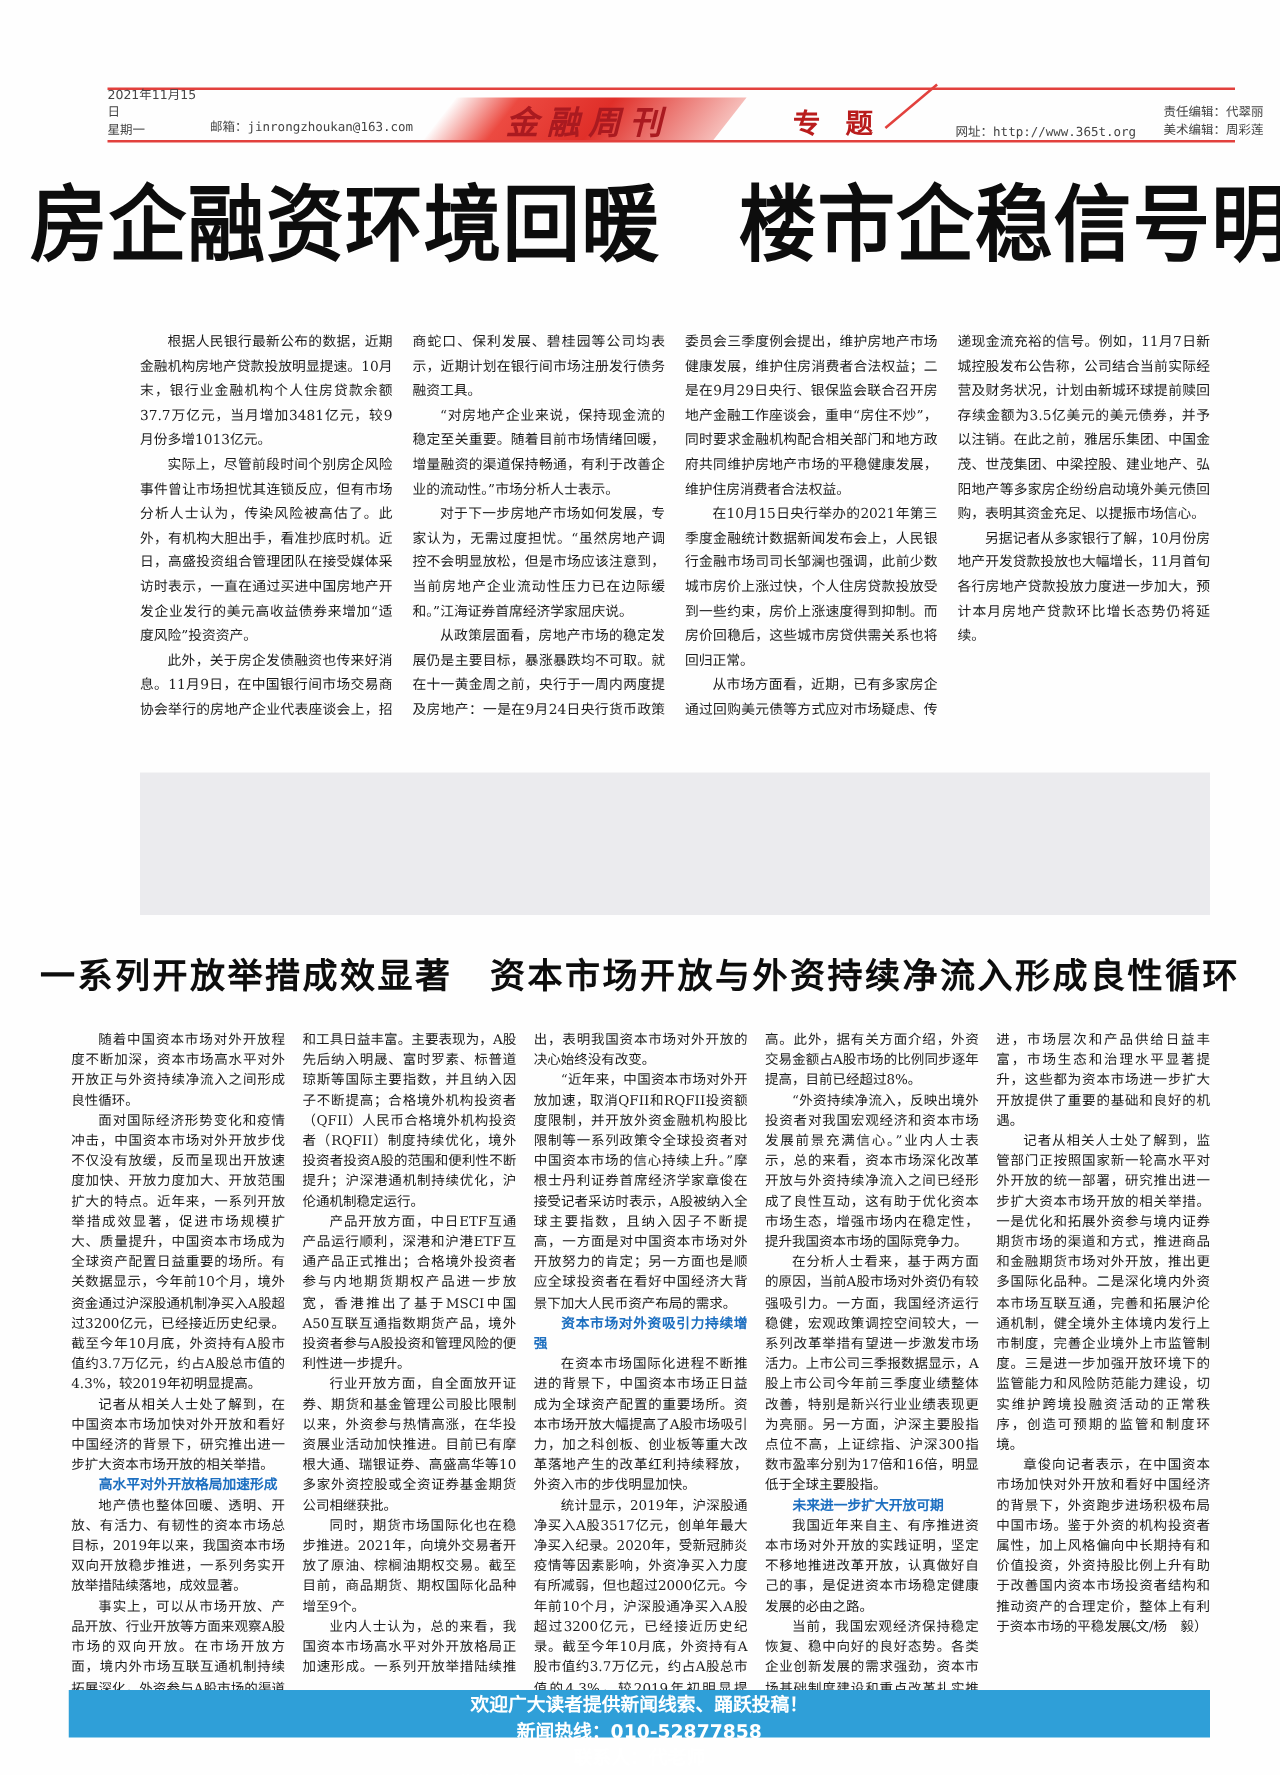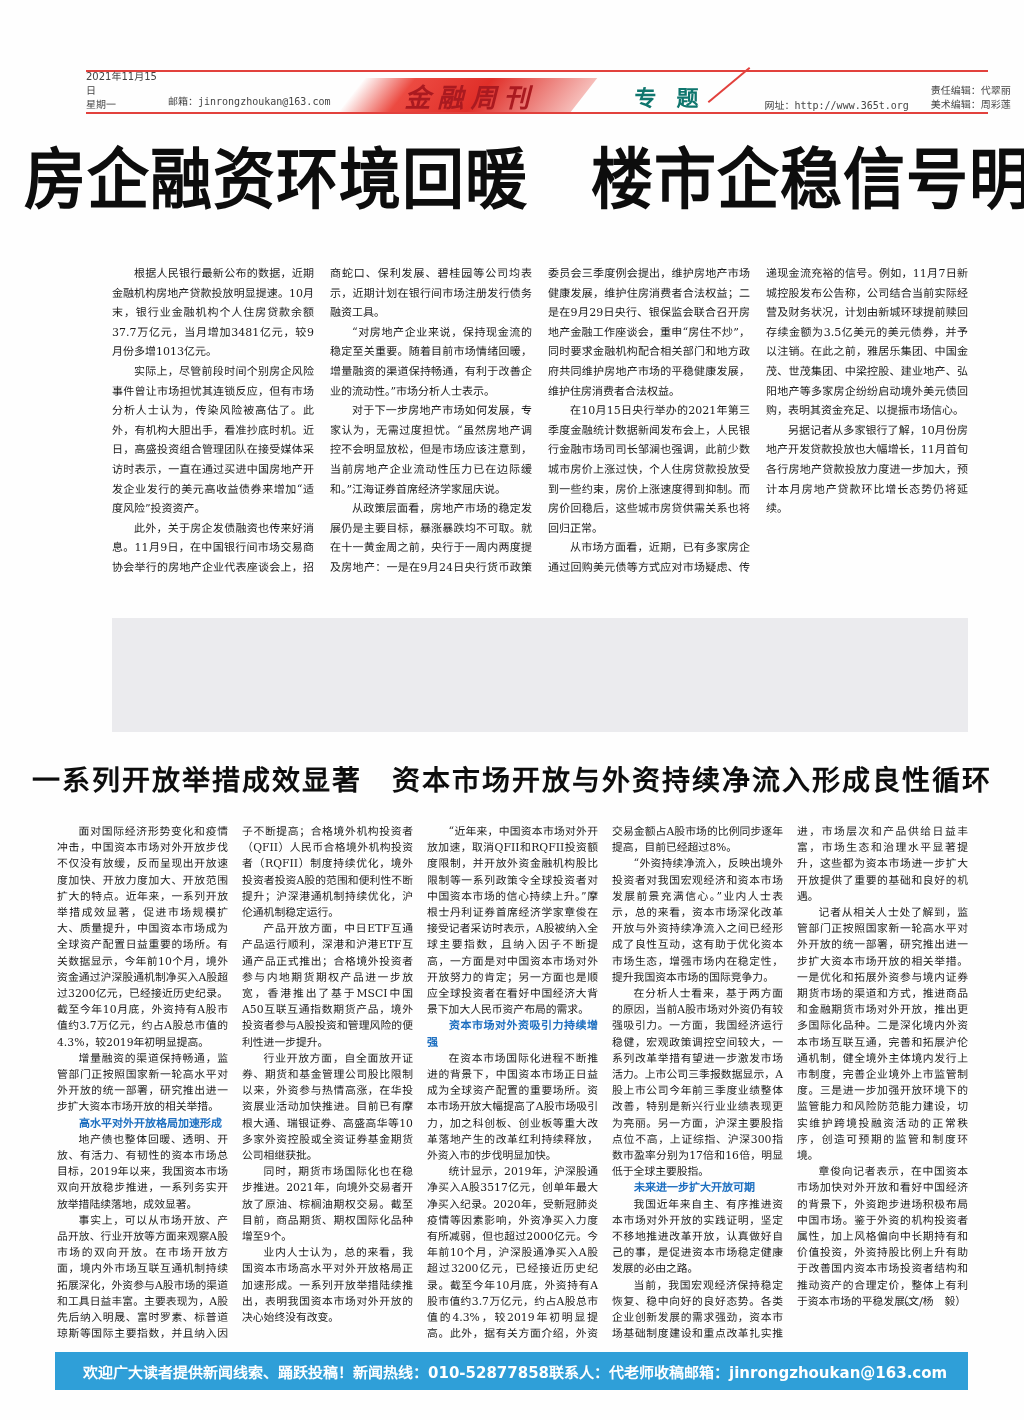--- a/index.html
+++ b/index.html
@@ -22,21 +22,21 @@
     transform:skewX(-38deg);
     background:linear-gradient(90deg, rgba(255,230,228,0.1) 0%, #ec4a41 22%, #e02f29 55%, #f6bdb9 100%);
     display:flex; align-items:center; justify-content:center;
   }
   .masthead-text {
     transform:skewX(38deg); font-style:italic; font-weight:bold;
     font-size:26px; letter-spacing:7px; color:#aa1a20; text-indent:7px;
     font-family:"DejaVu Serif", serif; white-space:nowrap;
   }
   .section-title {
-    color:#0f766e; font-family:"DejaVu Sans", sans-serif; font-weight:bold;
+    color:#b91c1c; font-family:"DejaVu Sans", sans-serif; font-weight:bold;
     font-size:22px; letter-spacing:20px; text-indent:20px; margin-left:30px; white-space:nowrap; flex:none;
   }
   .diag-line { flex:none; width:2px; height:54px; background:#e2413d; transform:rotate(50deg); margin:0 34px 0 10px; }
   .hdr-website { font-family:"DejaVu Sans Mono", monospace; font-size:10px; color:#444; white-space:nowrap; margin-right:22px; flex:none;margin-top:34px; }
   .hdr-editors { font-family:Liberation Sans, sans-serif; font-size:10px; line-height:14px; color:#444; white-space:nowrap; margin-right:16px; flex:none; }
 
   
   .headline-1 {
     position:absolute; top:134px; left:24px; right:24px; margin:0;
     text-align:center; font-size:62px; line-height:86px; font-weight:900;
@@ -73,21 +73,21 @@
     position:absolute; top:618px; left:112px; width:856px; height:114px;
     background:#ebebee; z-index:2;
   }
 
   
   .footer-bar {
     position:absolute; top:1352px; left:55px; width:913px; height:38px;
     background:#2f9fd8; color:#ffffff; z-index:3;
     display:flex; align-items:center; justify-content:space-between;
     padding:0 28px; box-sizing:border-box; white-space:nowrap;
-    font-family:"DejaVu Sans", sans-serif; font-weight:bold; font-size:15px;
+    font-family:"DejaVu Sans", sans-serif; font-weight:bold; font-size:15px;flex-direction:column;
   }
 </style>
 <title>金融周刊</title></head>
 <body>
 
 <div class="page">
 
   <div class="header">
     <div class="date-block">
       <div>2021年11月15日</div>
@@ -119,22 +119,23 @@
       <p>在10月15日央行举办的2021年第三季度金融统计数据新闻发布会上，人民银行金融市场司司长邹澜也强调，此前少数城市房价上涨过快，个人住房贷款投放受到一些约束，房价上涨速度得到抑制。而房价回稳后，这些城市房贷供需关系也将回归正常。</p>
       <p>从市场方面看，近期，已有多家房企通过回购美元债等方式应对市场疑虑、传递现金流充裕的信号。例如，11月7日新城控股发布公告称，公司结合当前实际经营及财务状况，计划由新城环球提前赎回存续金额为3.5亿美元的美元债券，并予以注销。在此之前，雅居乐集团、中国金茂、世茂集团、中梁控股、建业地产、弘阳地产等多家房企纷纷启动境外美元债回购，表明其资金充足、以提振市场信心。</p>
       <p>另据记者从多家银行了解，10月份房地产开发贷款投放也大幅增长，11月首旬各行房地产贷款投放力度进一步加大，预计本月房地产贷款环比增长态势仍将延续。</p>
     </section>
 
   <div class="photo-placeholder"></div>
 
   <h2 class="headline-2">一系列开放举措成效显著　资本市场开放与外资持续净流入形成良性循环</h2>
 
   <section class="article article-2">
+      <p>随着中国资本市场对外开放程度不断加深，资本市场高水平对外开放正与外资持续净流入之间形成良性循环。</p>
       <p>面对国际经济形势变化和疫情冲击，中国资本市场对外开放步伐不仅没有放缓，反而呈现出开放速度加快、开放力度加大、开放范围扩大的特点。近年来，一系列开放举措成效显著，促进市场规模扩大、质量提升，中国资本市场成为全球资产配置日益重要的场所。有关数据显示，今年前10个月，境外资金通过沪深股通机制净买入A股超过3200亿元，已经接近历史纪录。截至今年10月底，外资持有A股市值约3.7万亿元，约占A股总市值的4.3%，较2019年初明显提高。</p>
-      <p>增量融资的渠道保持畅通，监管部门正按照国家新一轮高水平对外开放的统一部署，研究推出进一步扩大资本市场开放的相关举措。</p>
+      <p>记者从相关人士处了解到，在中国资本市场加快对外开放和看好中国经济的背景下，研究推出进一步扩大资本市场开放的相关举措。</p>
       <h3 class="subhead">高水平对外开放格局加速形成</h3>
       <p>地产债也整体回暖、透明、开放、有活力、有韧性的资本市场总目标，2019年以来，我国资本市场双向开放稳步推进，一系列务实开放举措陆续落地，成效显著。</p>
       <p>事实上，可以从市场开放、产品开放、行业开放等方面来观察A股市场的双向开放。在市场开放方面，境内外市场互联互通机制持续拓展深化，外资参与A股市场的渠道和工具日益丰富。主要表现为，A股先后纳入明晟、富时罗素、标普道琼斯等国际主要指数，并且纳入因子不断提高；合格境外机构投资者（QFII）人民币合格境外机构投资者（RQFII）制度持续优化，境外投资者投资A股的范围和便利性不断提升；沪深港通机制持续优化，沪伦通机制稳定运行。</p>
       <p>产品开放方面，中日ETF互通产品运行顺利，深港和沪港ETF互通产品正式推出；合格境外投资者参与内地期货期权产品进一步放宽，香港推出了基于MSCI中国A50互联互通指数期货产品，境外投资者参与A股投资和管理风险的便利性进一步提升。</p>
       <p>行业开放方面，自全面放开证券、期货和基金管理公司股比限制以来，外资参与热情高涨，在华投资展业活动加快推进。目前已有摩根大通、瑞银证券、高盛高华等10多家外资控股或全资证券基金期货公司相继获批。</p>
       <p>同时，期货市场国际化也在稳步推进。2021年，向境外交易者开放了原油、棕榈油期权交易。截至目前，商品期货、期权国际化品种增至9个。</p>
       <p>业内人士认为，总的来看，我国资本市场高水平对外开放格局正加速形成。一系列开放举措陆续推出，表明我国资本市场对外开放的决心始终没有改变。</p>
       <p>“近年来，中国资本市场对外开放加速，取消QFII和RQFII投资额度限制，并开放外资金融机构股比限制等一系列政策令全球投资者对中国资本市场的信心持续上升。”摩根士丹利证券首席经济学家章俊在接受记者采访时表示，A股被纳入全球主要指数，且纳入因子不断提高，一方面是对中国资本市场对外开放努力的肯定；另一方面也是顺应全球投资者在看好中国经济大背景下加大人民币资产布局的需求。</p>
       <h3 class="subhead">资本市场对外资吸引力持续增强</h3>
       <p>在资本市场国际化进程不断推进的背景下，中国资本市场正日益成为全球资产配置的重要场所。资本市场开放大幅提高了A股市场吸引力，加之科创板、创业板等重大改革落地产生的改革红利持续释放，外资入市的步伐明显加快。</p>

